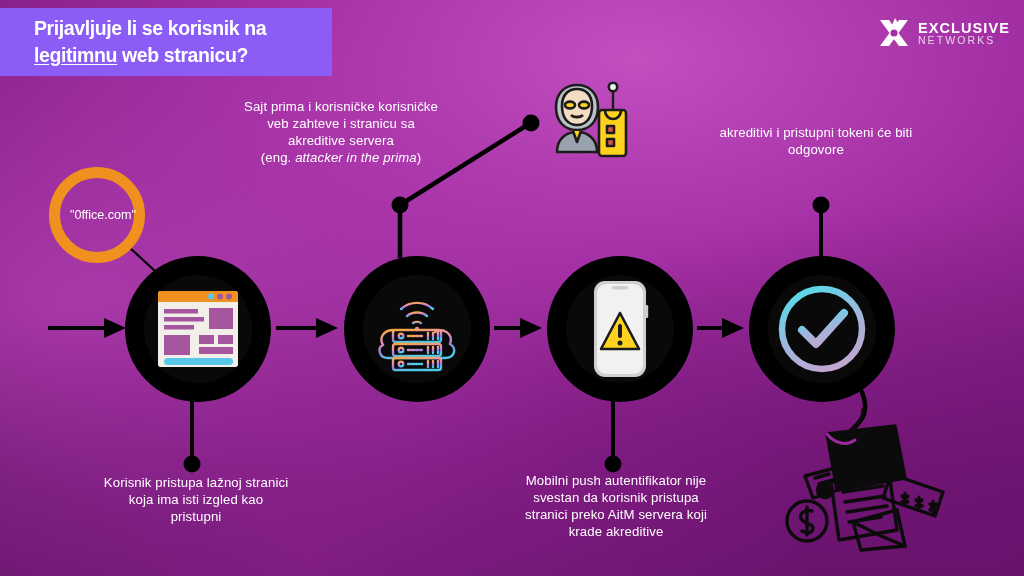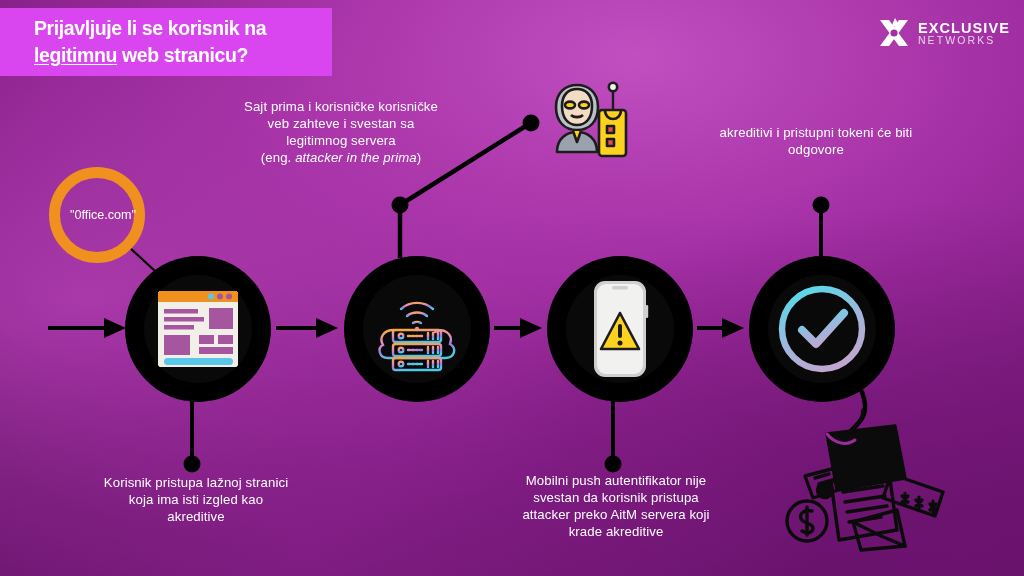--- a/index.html
+++ b/index.html
@@ -12,21 +12,21 @@
 
   
   #bg { position:absolute; inset:0; z-index:0; }
 
   
   .layer { position:absolute; inset:0; z-index:2; }
 
   
   #title-banner {
     position:absolute; left:0; top:8px; width:332px; height:68px;
-    background:#d946ef; z-index:6;
+    background:#8b5cf6; z-index:6;
     display:flex; flex-direction:column; justify-content:center;
     padding:4px 32px 4px 34px;
   }
   #title-banner .tl {
     color:#ffffff; font-weight:bold; font-size:19.5px;
     letter-spacing:-0.4px; line-height:1.38; white-space:nowrap;
   }
   #title-banner .tl .u { text-decoration:underline; text-underline-offset:2px; }
 
   
@@ -178,40 +178,40 @@
     <span class="w2">NETWORKS</span>
   </div>
 </div>
 
 <div id="domain-bubble">
   <span class="lbl">"0ffice.com"</span>
 </div>
 
 <div class="callout" id="cal-aitm">
   <div>Sajt prima i korisničke korisničke</div>
-  <div>veb zahteve i svestan sa</div>
-  <div>legitimnog servera</div>
+  <div>veb zahteve i stranicu sa</div>
+  <div>akreditive servera</div>
   <div><span>(eng. </span><i>attacker in the prima</i><span>)</span></div>
 </div>
 
 <div class="callout" id="cal-steal">
   <div>akreditivi i pristupni tokeni će biti</div>
   <div>odgovore</div>
 </div>
 
 <div class="callout" id="cal-fake">
   <div>Korisnik pristupa lažnoj stranici</div>
   <div>koja ima isti izgled kao</div>
-  <div>akreditive</div>
+  <div>pristupni</div>
 </div>
 
 <div class="callout" id="cal-push">
   <div>Mobilni push autentifikator nije</div>
   <div>svestan da korisnik pristupa</div>
-  <div>attacker preko AitM servera koji</div>
+  <div>stranici preko AitM servera koji</div>
   <div>krade akreditive</div>
 </div>
 
 <div class="node" id="node-1">
   <div class="inner">
     <svg width="86" height="82" viewBox="0 0 86 82">
       <rect x="3" y="3" width="80" height="76" fill="#f2efe9"></rect>
       <rect x="3" y="3" width="80" height="11" fill="#f0901f"></rect>
       <circle cx="56" cy="8.5" r="3" fill="#59c8e8"></circle>
       <circle cx="65" cy="8.5" r="3" fill="#a6559f"></circle>

